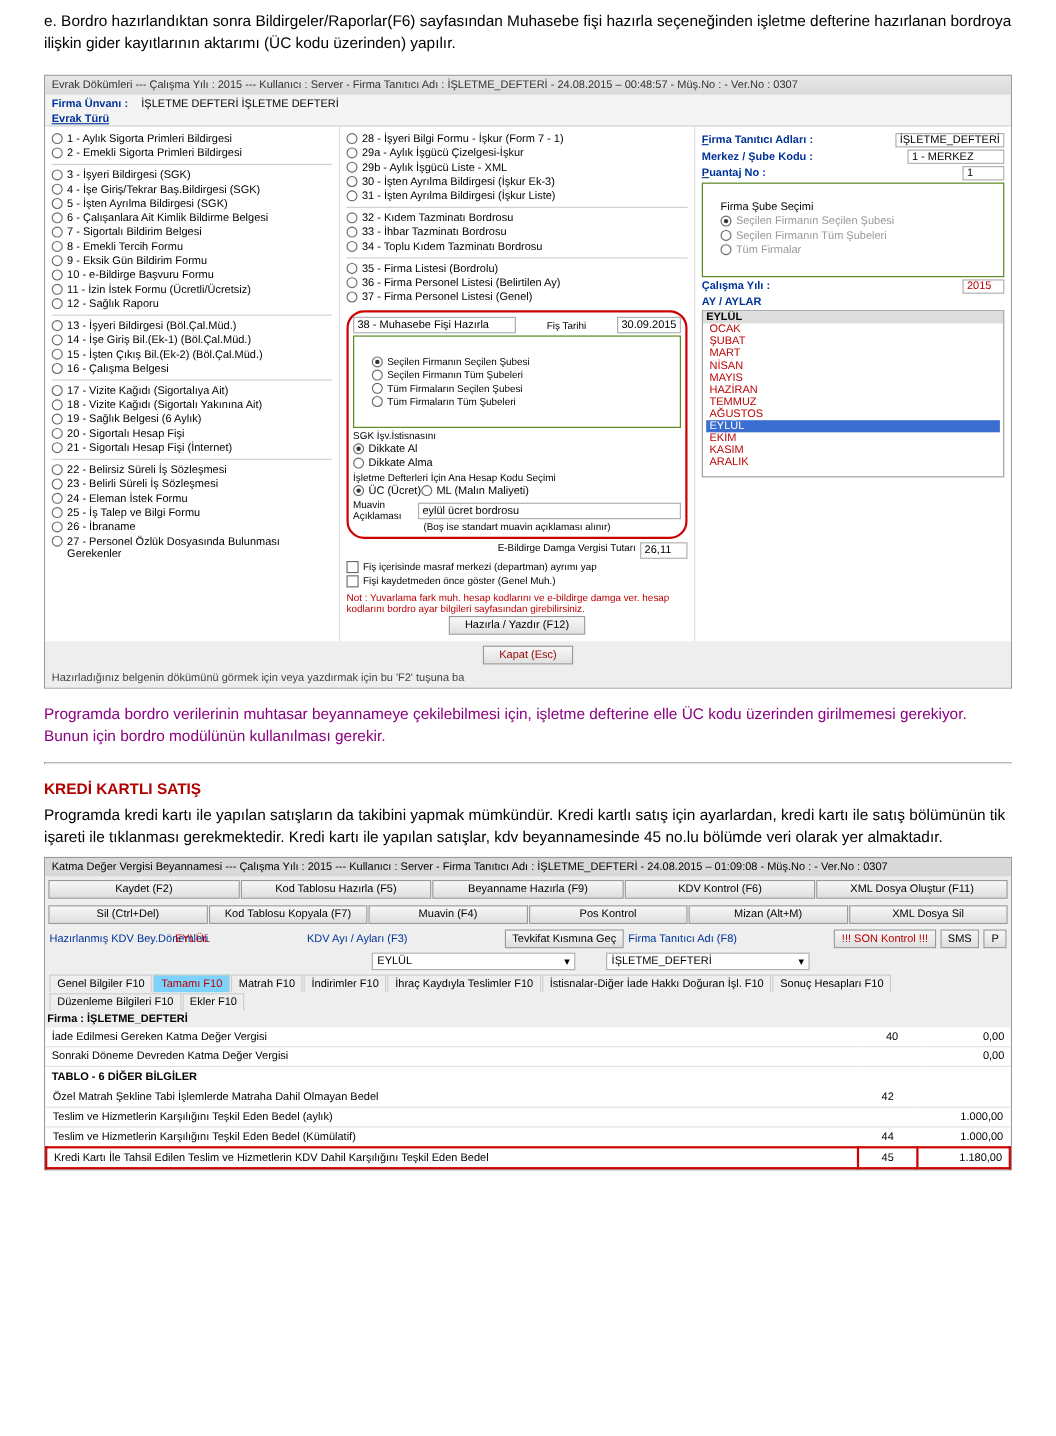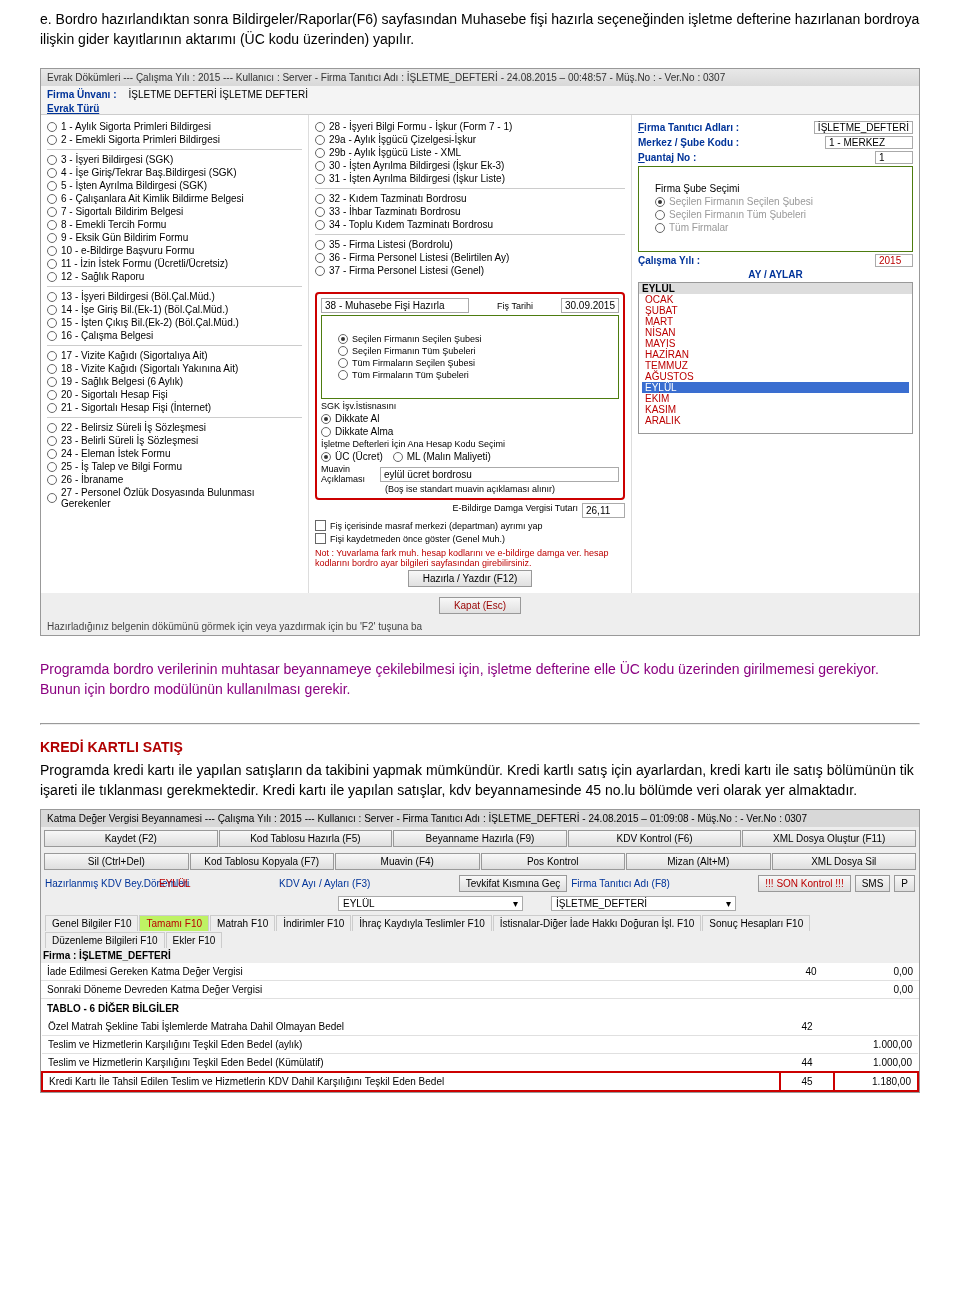--- a/index.html
+++ b/index.html
@@ -7,52 +7,52 @@
 .intro{font-size:14px;line-height:1.4;margin-bottom:19px}
 .app-window{border:1px solid #999;font-size:10px;background:#f4f4f4}
 .app-title{background:linear-gradient(#e8e8e8,#d8d8d8);padding:3px 6px;font-size:10px;color:#333}
 .app-body{display:flex;background:#fff;border-top:1px solid #ccc}
 .col{padding:4px 6px}
 .col1{width:255px;border-right:1px solid #ddd}
 .col2{width:310px;border-right:1px solid #ddd}
 .col3{flex:1}
 .field-label{color:#003399;font-weight:bold;font-size:10px}
 .field-label u{text-decoration:underline}
-.radio-item{display:flex;align-items:center;margin:2px 0;font-size:10px}
+.radio-item{display:flex;align-items:flex-start;margin:2px 0;font-size:10px}
 .radio-dot{width:8px;height:8px;border:1px solid #666;border-radius:50%;margin-right:4px;flex-shrink:0;display:inline-flex;align-items:center;justify-content:center}
 .radio-dot.sel::after{content:"";width:4px;height:4px;background:#333;border-radius:50%}
 .hr{border:0;border-top:1px solid #ccc;margin:4px 0}
-.red-box{border:2px solid #c00;border-radius:4px;padding:4px;margin-top:16px}
+.red-box{border:2px solid #c00;border-radius:16px;padding:4px;margin-top:6px}
 .small-input{border:1px solid #aaa;padding:1px 3px;font-size:10px;display:inline-block;min-width:50px;background:#fff}
 .note-red{color:#b00;font-size:9px;margin-top:4px}
 .btn-bar{text-align:center}
 .form-btn{background:linear-gradient(#f8f8f8,#e0e0e0);border:1px solid #999;padding:2px 14px;font-size:10px;display:inline-block;margin:2px 0}
 .kapat{color:#900;font-weight:normal}
 .right-field{display:flex;justify-content:space-between;align-items:center;margin:2px 0;font-size:10px}
 .right-field .val{border:1px solid #aaa;padding:0 3px;min-width:80px;background:#fff;font-size:10px}
 .gray{color:#999}
 .month-list{border:1px solid #999;background:#fff;height:150px;overflow:hidden;font-size:10px}
 .month-list div{padding:0 3px;color:#b00}
 .month-list .hdr{background:#ddd;color:#000;font-weight:bold}
 .month-list .sel{background:#3a6ed0;color:#fff}
 .footer-note{font-size:10px;color:#444;padding:3px 6px;background:#eee}
-.purple{color:#8a0080;font-size:14px;line-height:1.4;margin:24px 0}
+.purple{color:#8a0080;font-size:14px;line-height:1.4;margin:14px 0}
 .h2{color:#b00000;font-size:14px;font-weight:bold;margin:14px 0 6px}
 .body-text{font-size:14px;line-height:1.4}
 .kdv-window{border:1px solid #999;font-size:10px;margin-top:8px}
 .kdv-title{background:#d8d8d8;padding:3px 6px}
 .kdv-toolbar{display:flex;gap:1px;padding:3px;background:#eee;flex-wrap:wrap}
 .kdv-btn{background:linear-gradient(#f8f8f8,#dedede);border:1px solid #999;padding:2px 6px;font-size:10px;flex:1;text-align:center;white-space:nowrap}
 .kdv-btn.red{color:#b00}
 .kdv-row{display:flex;align-items:center;gap:4px;padding:2px 4px;background:#eee;font-size:10px}
 .kdv-row .lbl{color:#003399;white-space:nowrap}
 .kdv-select{border:1px solid #aaa;padding:1px 4px;background:#fff;flex:1;display:flex;justify-content:space-between}
 .tabs{display:flex;gap:1px;background:#eee;padding:2px 4px 0;font-size:10px;flex-wrap:wrap}
 .tab{padding:2px 6px;background:#eee;border:1px solid #ccc;border-bottom:none}
-.tab.active{background:#bef264;color:#b00}
+.tab.active{background:#7dd3fc;color:#b00}
 .firma-bar{text-align:left;background:#eee;padding:2px;font-weight:bold;font-size:10px}
 .kdv-table{width:100%;border-collapse:collapse;font-size:10px}
 .kdv-table td{padding:3px 6px;border-bottom:1px solid #e0e0e0}
 .kdv-table td.num{text-align:right;width:70px}
 .kdv-table td.code{text-align:center;width:40px}
 .tablo6{font-weight:bold;font-size:10px;padding:4px 6px}
 .red-row td{border:2px solid #c00}
 .page-num{text-align:center;font-size:13px;margin-top:22px}
 .tiny{font-size:9px}
 .grp{border:1px solid #4d7c0f;padding:16px;margin:2px 0}
@@ -270,21 +270,21 @@
                   <span class="radio-dot sel"></span>
                   <span>Dikkate Al</span>
                 </div>
             <div class="radio-item">
                   <span class="radio-dot"></span>
                   <span>Dikkate Alma</span>
                 </div>
           </div>
         </div>
         <div class="tiny">İşletme Defterleri İçin Ana Hesap Kodu Seçimi</div>
-        <div style="display:flex;gap:10px">
+        <div style="display:flex;">
           <div class="radio-item">
                 <span class="radio-dot sel"></span>
                 <span>ÜC (Ücret)</span>
               </div>
           <div class="radio-item">
                 <span class="radio-dot"></span>
                 <span>ML (Malın Maliyeti)</span>
               </div>
         </div>
         <div style="display:flex;gap:4px;align-items:center">
@@ -336,21 +336,21 @@
               <div class="radio-item gray">
                 <span class="radio-dot"></span>
                 <span>Tüm Firmalar</span>
               </div>
             </div>
       </div>
       <div class="right-field">
             <span class="field-label">Çalışma Yılı :</span>
             <span class="val" style="color:#b00;min-width:30px">2015</span>
           </div>
-      <div class="right-field" style="justify-content:center">
+      <div class="right-field" style="justify-content:flex-start">
             <span class="field-label">AY / AYLAR</span>
           </div>
       <div class="month-list">
         <div class="hdr">EYLÜL</div>
         <div id="month-items">
               <div>OCAK</div>
               <div>ŞUBAT</div>
               <div>MART</div>
               <div>NİSAN</div>
               <div>MAYIS</div>

